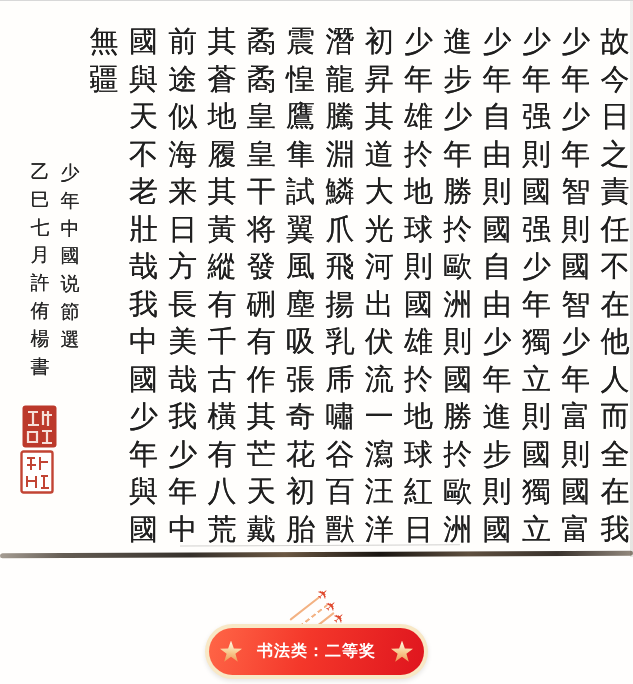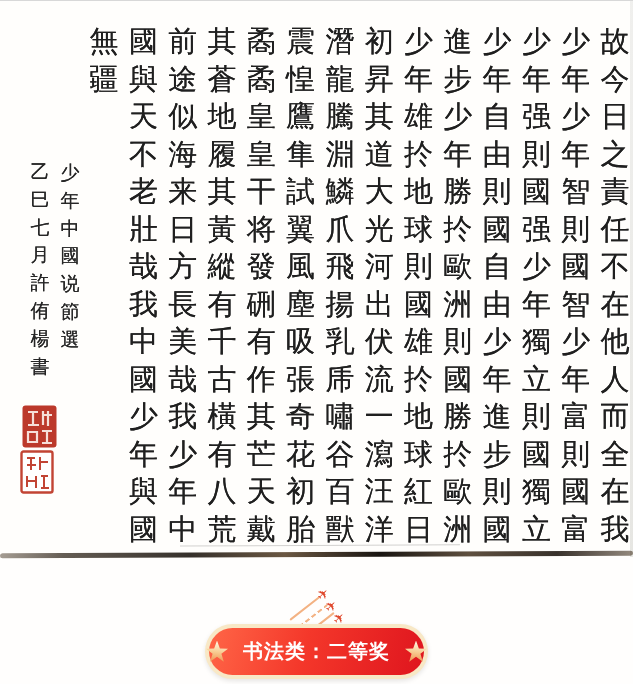--- a/index.html
+++ b/index.html
@@ -60,21 +60,21 @@
     width:100%; height:100%; border-radius:24px;
     background:linear-gradient(105deg, var(--badge-start,#ff6647) 0%, #f4372a 45%, var(--badge-end,#df151e) 100%);
     display:flex; align-items:center; justify-content:center; gap:15px;
   }
   .star {
     width:22px; height:22px; flex:0 0 auto;
     background:linear-gradient(185deg,#fdf2d8 12%, #f8cf96 48%, #ef9a58 88%);
     clip-path:polygon(50% 0%,63% 36%,100% 38%,70% 60%,81% 97%,50% 74%,19% 97%,30% 60%,0% 38%,37% 36%);
   }
   #badge-label {
-    color:#ffffff; font-size:20px; font-weight:bold; letter-spacing:1px;
+    color:#ffffff; font-size:16px; font-weight:bold; letter-spacing:1px;
     font-family:"DejaVu Sans", sans-serif; white-space:nowrap;
   }
 </style>
 </head>
 <body>
 
 <div id="app">
 
   <div id="paper">
     <div id="cols">

